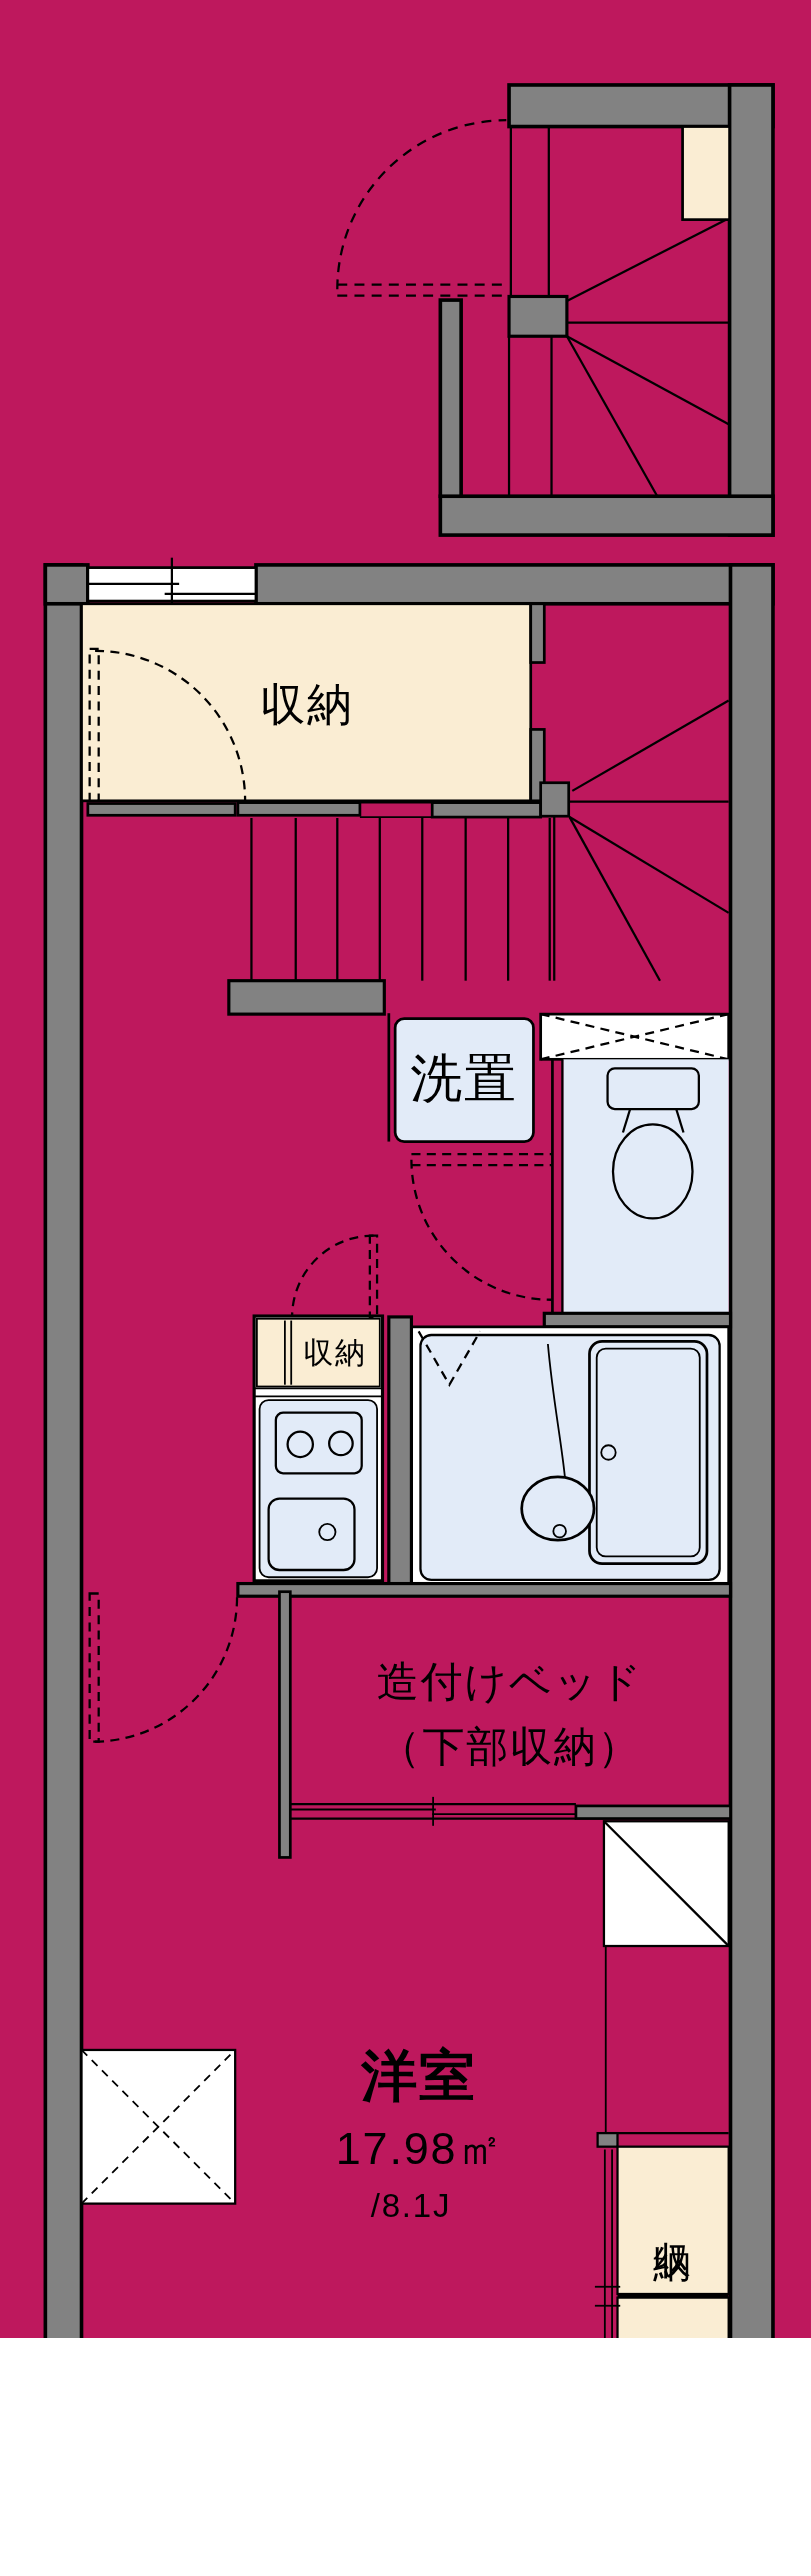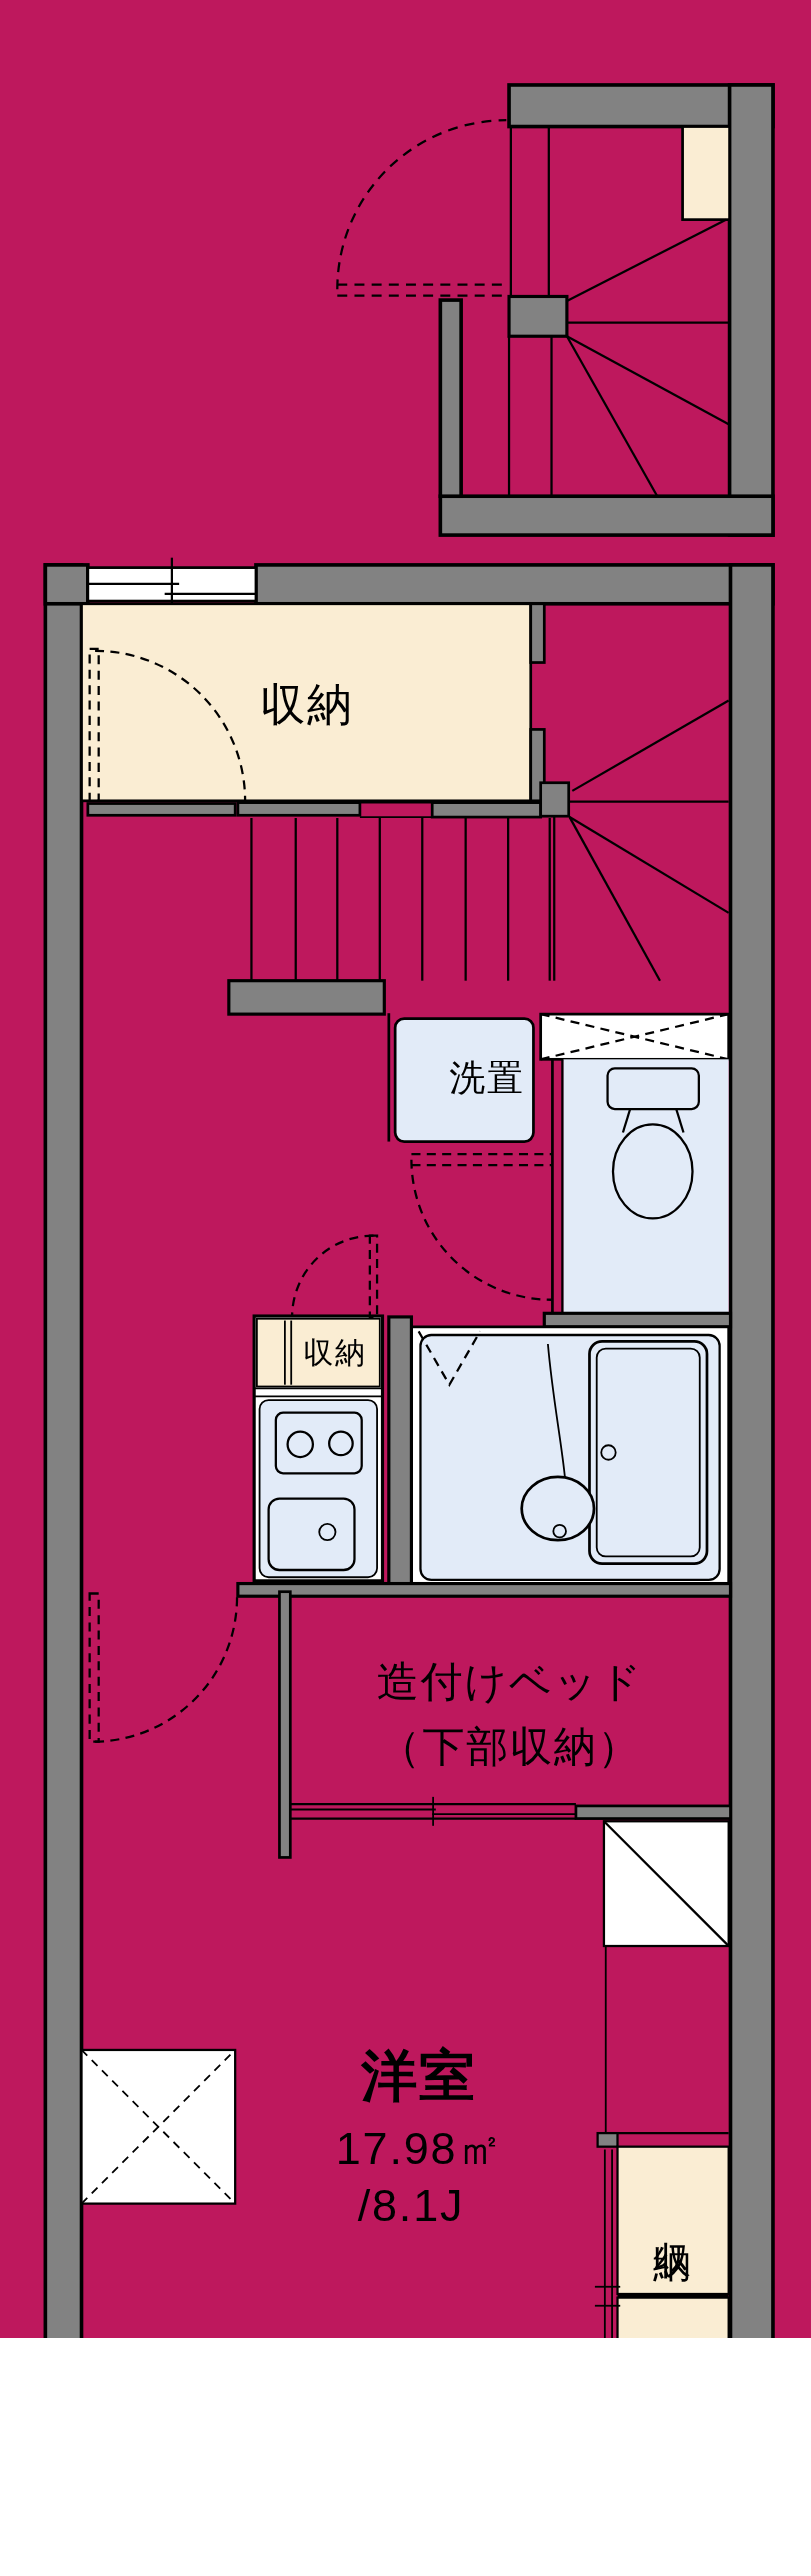--- a/index.html
+++ b/index.html
@@ -235,24 +235,24 @@
       <line x1="677" y1="2378" x2="677" y2="2708"></line>
       <line x1="658" y1="2530" x2="686" y2="2530"></line>
       <line x1="658" y1="2551" x2="686" y2="2551"></line>
     </g>
     <rect x="661" y="2710" width="147" height="40" fill="#828282" stroke-width="3"></rect>
   </g>
 
 </svg>
 
 <div class="label" style="left:307px;top:704px;font-size:45px;">収納</div>
-<div class="label" style="left:487px;top:1078px;font-size:36px;">洗置</div>
+<div class="label" style="left:464px;top:1078px;font-size:52px;">洗置</div>
 <div class="label" style="left:335px;top:1353px;font-size:30px;">収納</div>
 <div class="label" style="left:510px;top:1747px;font-size:42px;">（下部収納）</div>
 <div class="label" style="left:510px;top:1682px;font-size:42px;">造付けベッド</div>
 <div class="label" style="left:419px;top:2076px;font-size:56px;font-weight:600;">洋室</div>
 <div class="label" style="left:420px;top:2148px;font-size:45px;">17.98㎡</div>
-<div class="label" style="left:411px;top:2205px;font-size:45px;">/8.1J</div>
+<div class="label" style="left:411px;top:2205px;font-size:33px;">/8.1J</div>
 <div class="label vertical" style="left:672px;top:2216px;font-size:38px;">収納</div>
 <div class="label vertical" style="left:672px;top:2373px;font-size:38px;">収納</div>
 
 </div>
 
 
 </body></html>

